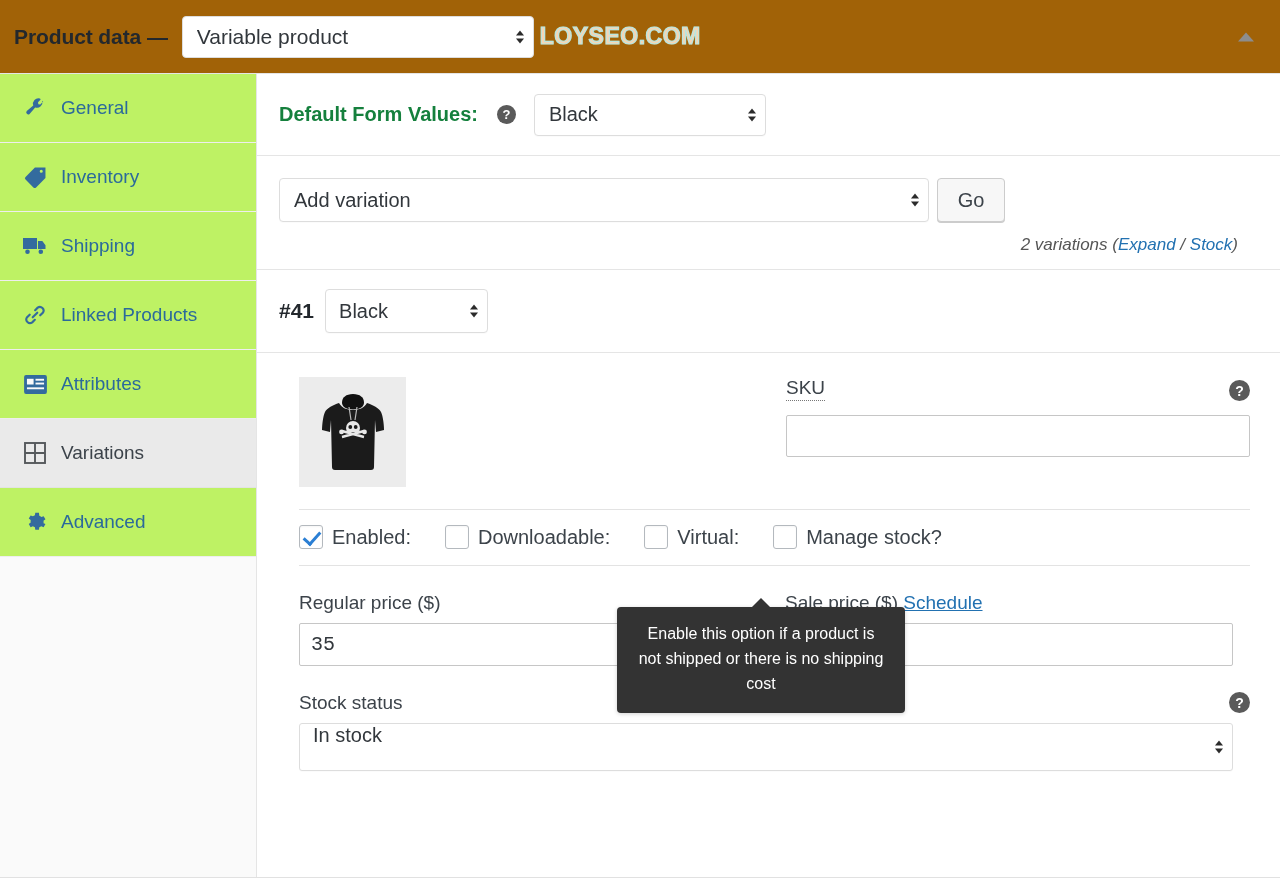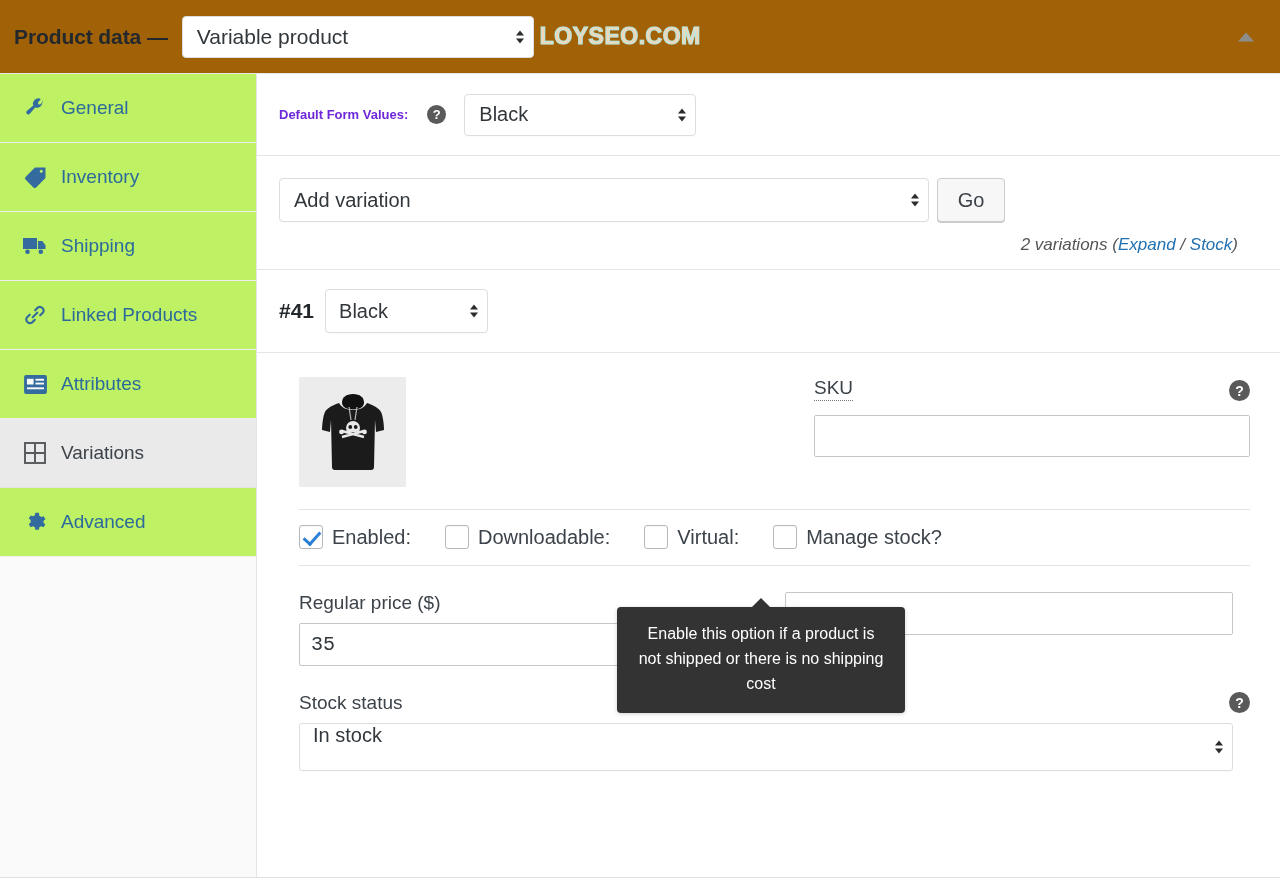--- a/index.html
+++ b/index.html
@@ -139,23 +139,23 @@
   .content { flex: 1 1 auto; background: #fff; min-width: 0; position: relative; }
 
   .row-defaults {
     display: flex;
     align-items: center;
     height: 82px;
     padding-left: 22px;
     border-bottom: 1px solid #e5e5e5;
   }
   .lbl-bold {
-    font-size: 13px;
+    font-size: 20px;
     font-weight: bold;
-    color: #6d28d9;
+    color: #15803d;
   }
   .help {
     display: inline-flex;
     align-items: center; justify-content: center;
     width: 19px; height: 19px;
     border-radius: 50%;
     background: #5a5a5a;
     color: #fff;
     font-size: 13px;
     font-weight: bold;
@@ -221,21 +221,21 @@
     color: #23282d;
     margin-right: 11px;
   }
   .attr-select {
     width: 163px; height: 44px;
     font-size: 20px;
     padding: 0 32px 0 13px;
   }
 
   .var-details { padding: 24px 30px 0 42px; position: relative; }
-  .detail-top { display: flex; align-items: flex-start; gap: 28px; }
+  .detail-top { display: flex; align-items: flex-start; }
   .thumb {
     width: 107px; height: 110px;
     background: #ececec;
     flex: 0 0 107px;
     display: flex; align-items: center; justify-content: center;
     overflow: hidden;
   }
   .sku-block {
     margin-left: 380px;
     flex: 1 1 auto;
@@ -549,20 +549,24 @@
             <span>Manage stock?</span>
           </label>
         </div>
 
         <div class="price-row">
           <div class="price-col">
             <span class="field-label">Regular price ($)</span>
             <input class="text-input" type="text" value="35" style="">
           </div>
           <div class="price-col">
+            <span class="field-label">
+              <span>Sale price ($)</span>
+              <a href="#">Schedule</a>
+            </span>
             <input class="text-input" type="text" value="" style="">
           </div>
         </div>
 
         <div class="stock-block">
           <span class="field-label">Stock status</span>
           <span class="help lg">?</span>
           <span class="fauxselect stock-select">
             <span class="val">In stock</span>
             <span class="arrows">

